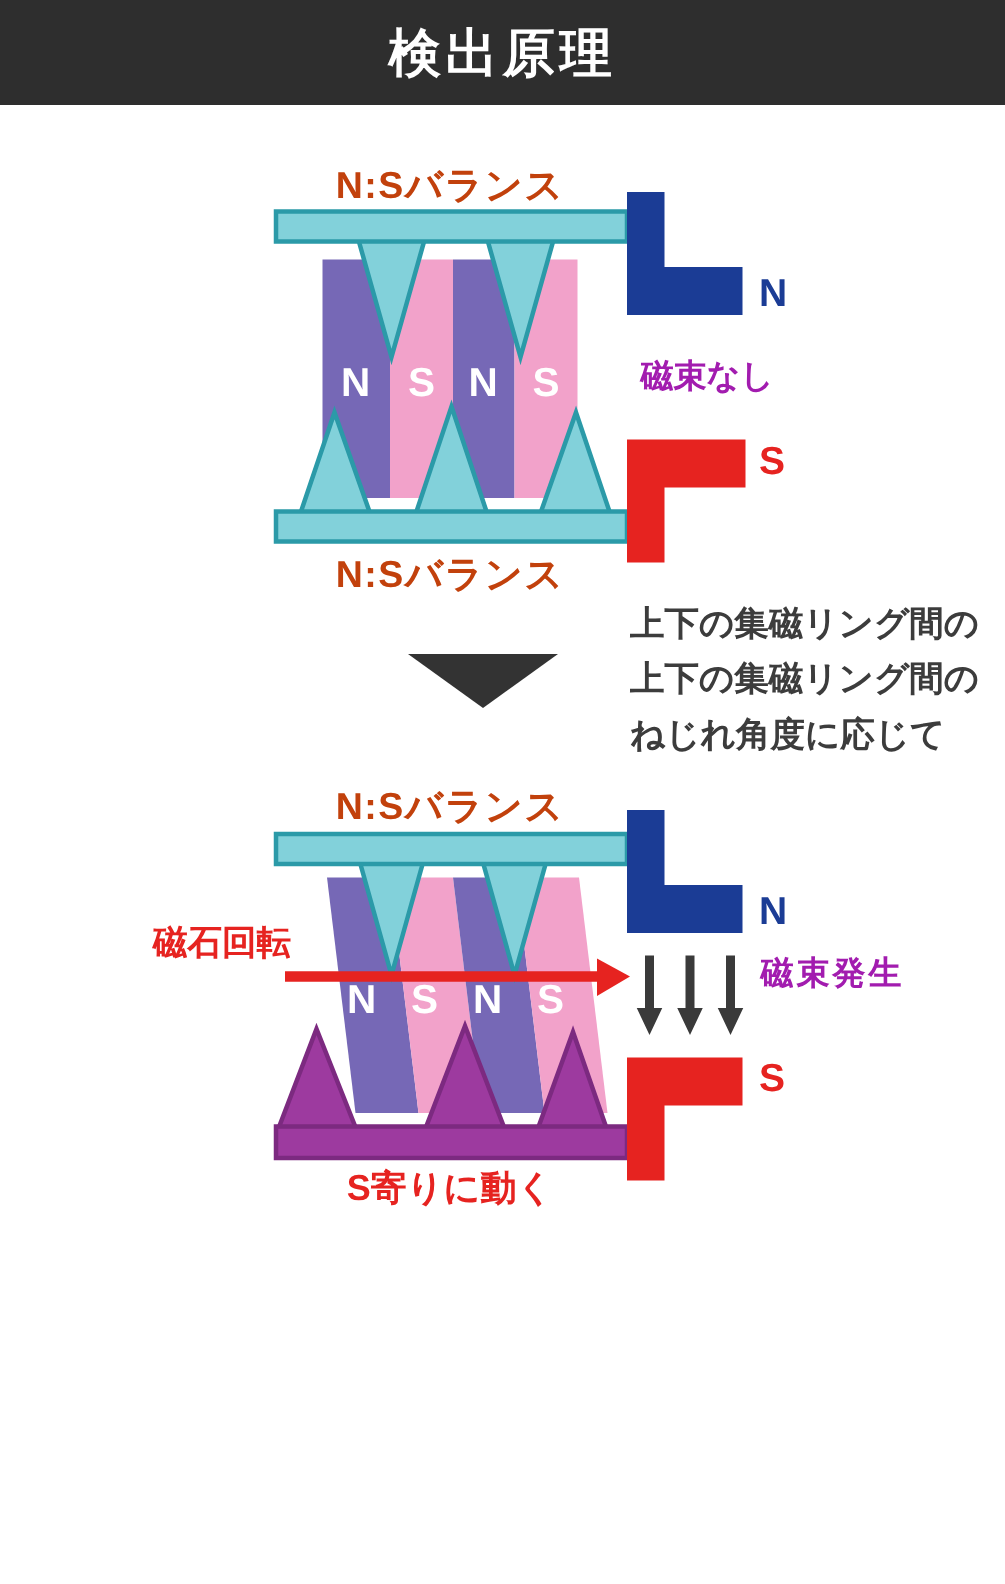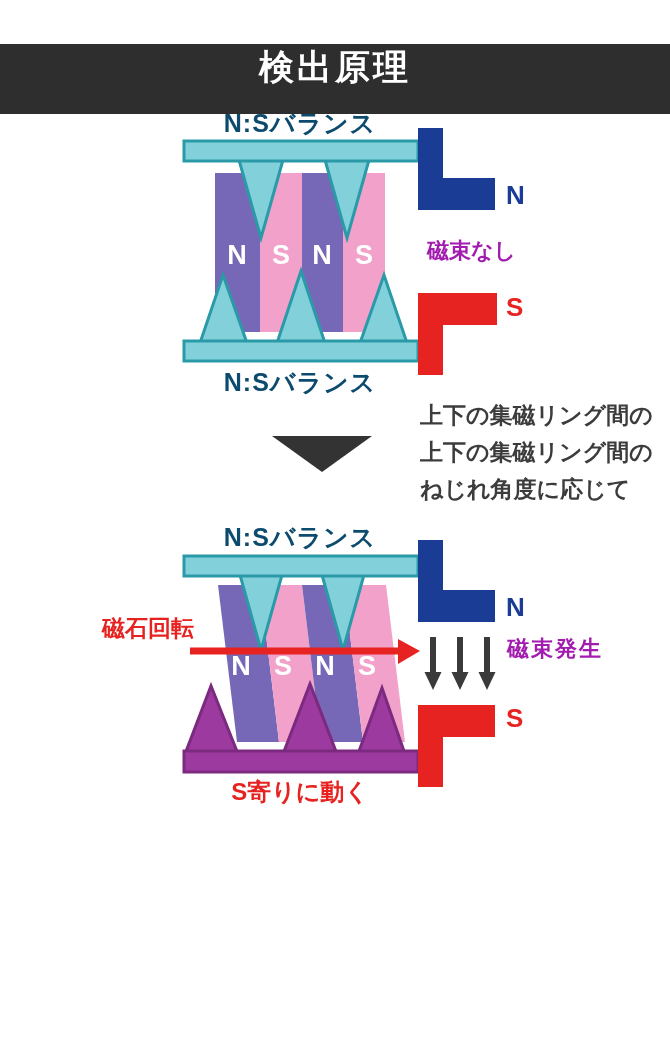--- a/index.html
+++ b/index.html
@@ -3,30 +3,30 @@
 <meta charset="utf-8">
 <style>
   html,body{margin:0;padding:0;background:#ffffff;}
   .page{
     position:relative;width:670px;height:1056px;background:#ffffff;overflow:hidden;
     font-family:"Liberation Sans","DejaVu Sans",sans-serif;
   }
   
   .header{
     position:absolute;left:0;top:0;width:670px;height:70px;background:#2e2e2e;
-    display:flex;align-items:flex-start;justify-content:center;margin-top:44px;
+    display:flex;align-items:center;justify-content:center;
   }
   .header h1{
     margin:0;color:#ffffff;font-size:35px;font-weight:700;letter-spacing:3px;
   }
   
   svg.gfx{position:absolute;left:0;top:0;width:670px;height:1056px;}
   
   .t{position:absolute;white-space:nowrap;}
-  .nsb{color:#0c4a6e;font-size:25px;font-weight:700;letter-spacing:1px;width:240px;text-align:center;}
+  .nsb{color:#c2410c;font-size:25px;font-weight:700;letter-spacing:1px;width:240px;text-align:center;}
   .pole{color:#ffffff;font-size:27px;font-weight:700;width:40px;text-align:center;}
   .lblN{color:#1b3c95;font-size:26px;font-weight:700;}
   .lblS{color:#e62320;font-size:26px;font-weight:700;}
   .dark{color:#a21caf;font-size:22px;font-weight:700;}
   .redlbl{color:#e62320;font-weight:700;}
   .transition-text div{color:#3c3c3c;font-size:23px;font-weight:600;line-height:37px;}
   
   .footer{
     position:absolute;left:40px;top:843px;width:588px;height:209px;background:#e9e8e8;
     box-sizing:border-box;padding:52px 0 0 48px;

